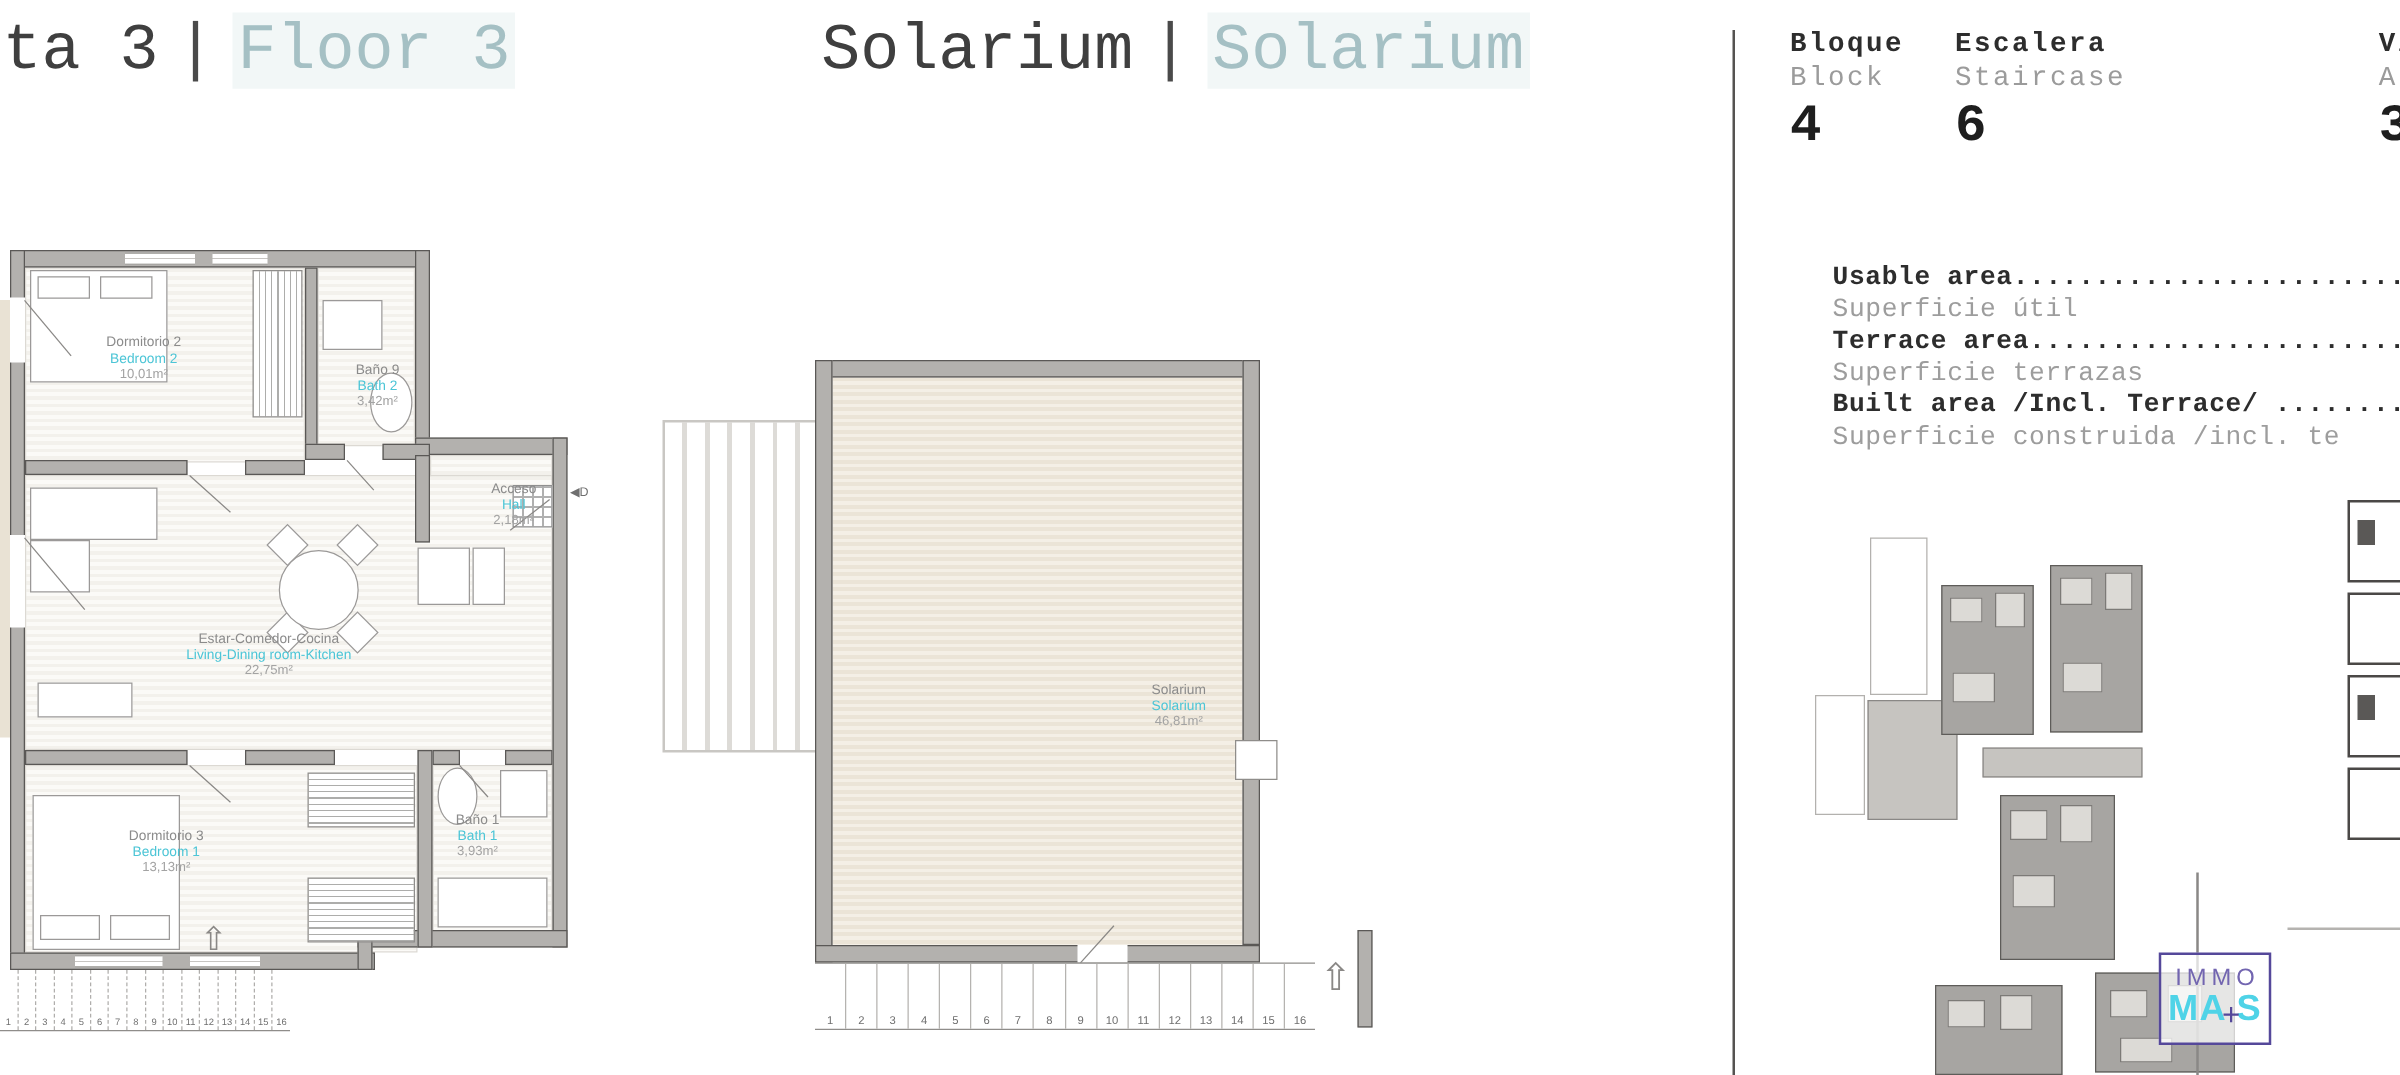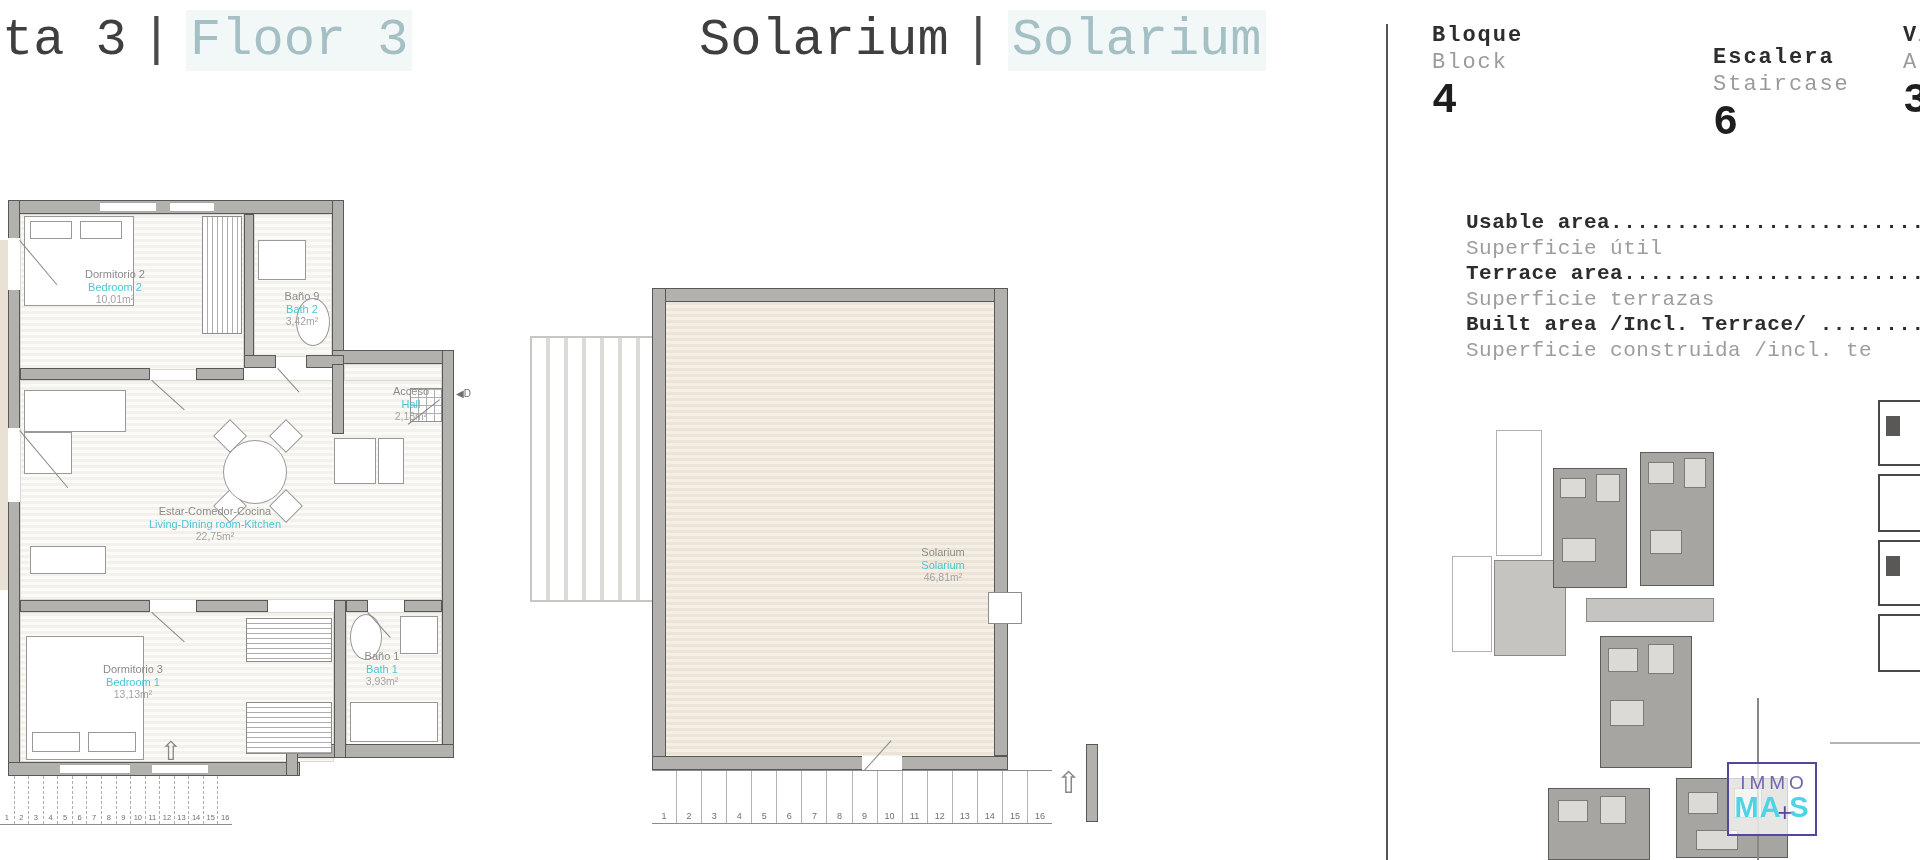--- a/index.html
+++ b/index.html
@@ -70,32 +70,32 @@
   .logo-bottom{font-size:29px;font-weight:600;color:#4fd3e7;letter-spacing:1px;line-height:27px;}
   .logo-plus{color:#55489a;font-weight:400;font-size:25px;position:relative;top:4px;margin:0 -4px;}
   .vline{position:absolute;background:#555351;}
 </style>
 </head>
 <body>
 
 <div class="title" style="left:2px;">
   <span>ta 3</span><span class="sep">|</span><span class="light">Floor 3</span>
 </div>
-<div class="title" style="left:699px;">
+<div class="title" style="left:657px;">
   <span>Solarium</span><span class="sep">|</span><span class="light">Solarium</span>
 </div>
 
 <div class="vline" style="left:1386px;top:24px;width:2px;height:836px;"></div>
 
 <div class="icol" style="left:1432px;">
   <div class="ies">Bloque</div>
   <div class="ien">Block</div>
   <div class="ival">4</div>
 </div>
-<div class="icol" style="left:1713px;margin-top:22px;">
+<div class="icol" style="left:1564px;">
   <div class="ies">Escalera</div>
   <div class="ien">Staircase</div>
   <div class="ival">6</div>
 </div>
 <div class="icol" style="left:1903px;">
   <div class="ies">Viv</div>
   <div class="ien">Apa</div>
   <div class="ival">3D</div>
 </div>
 

